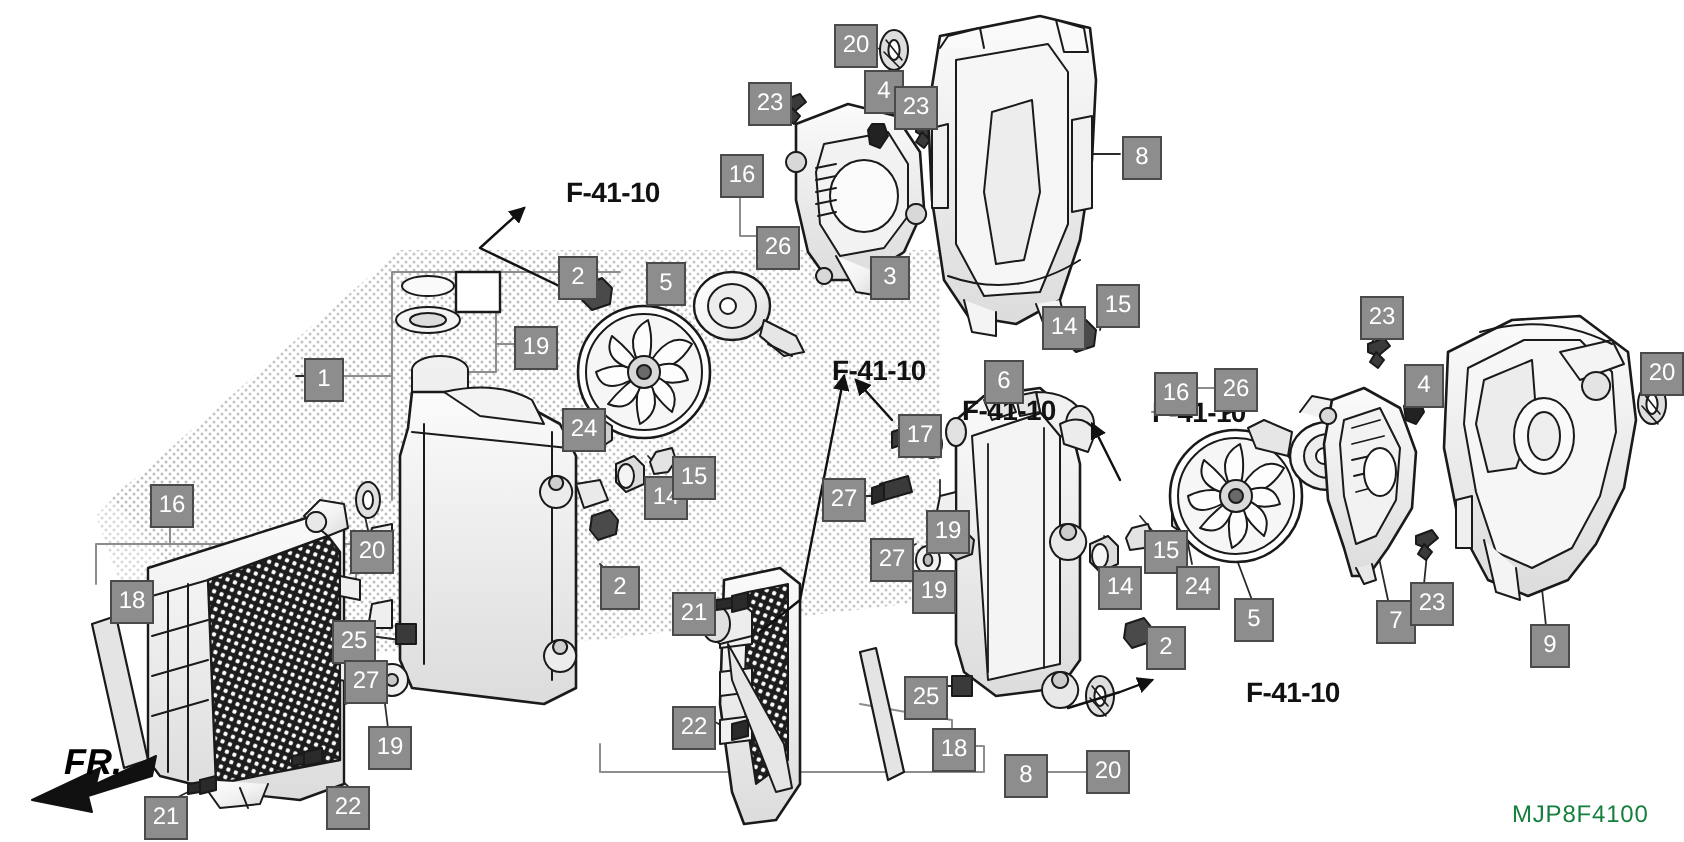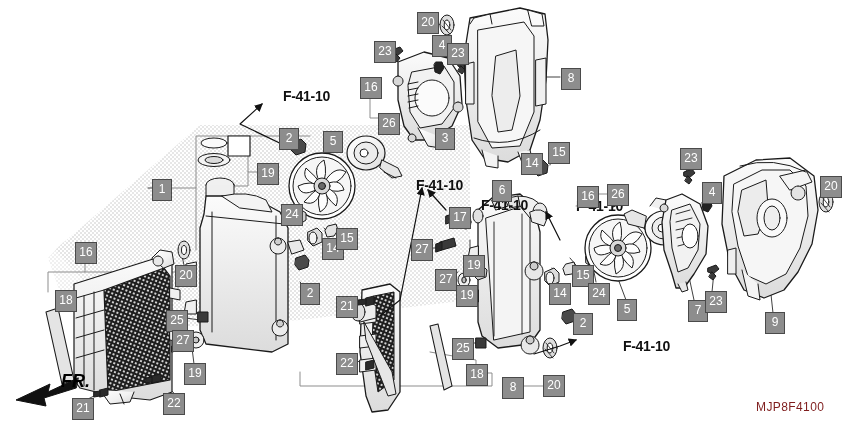--- a/index.html
+++ b/index.html
@@ -42,28 +42,27 @@
     margin-left:33px;
   }
   .frtext{
     position:absolute;
     font-family:"Liberation Sans",sans-serif;
     font-size:18px;
     font-weight:bold;
     font-style:italic;
     color:#000000;
     white-space:nowrap;
-    margin-left:29px;
   }
   .partcode{
     position:absolute;
     font-family:"Liberation Sans",sans-serif;
     font-size:12px;
     font-weight:normal;
-    color:#7f1d1d;
+    color:#15803d;
     letter-spacing:0.4px;
     white-space:nowrap;
   }
 </style>
 </head>
 <body>
 
 <div id="sheet">
 
   <svg id="art" viewBox="0 0 842 421" xmlns="http://www.w3.org/2000/svg">

